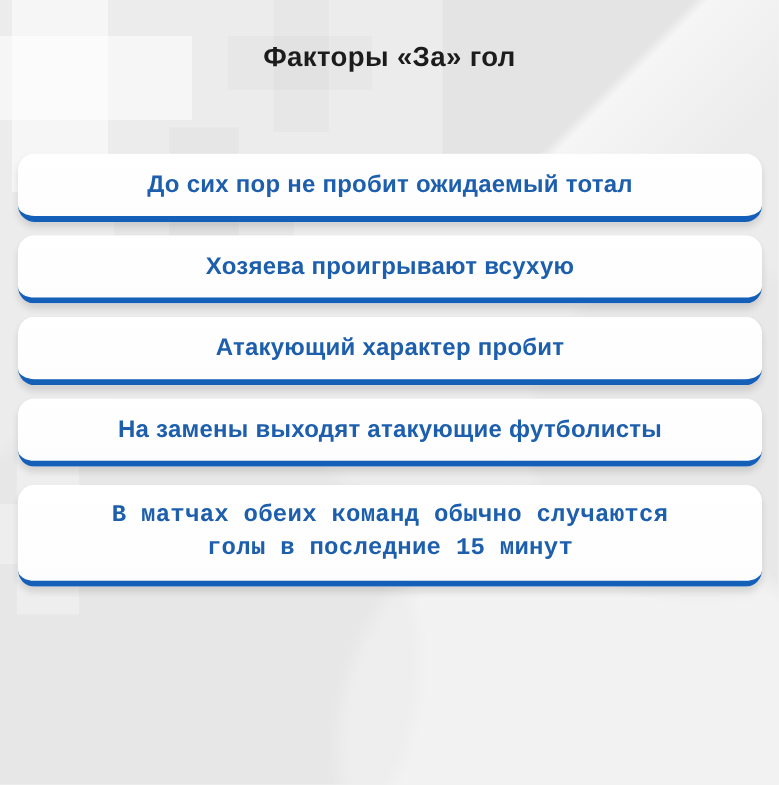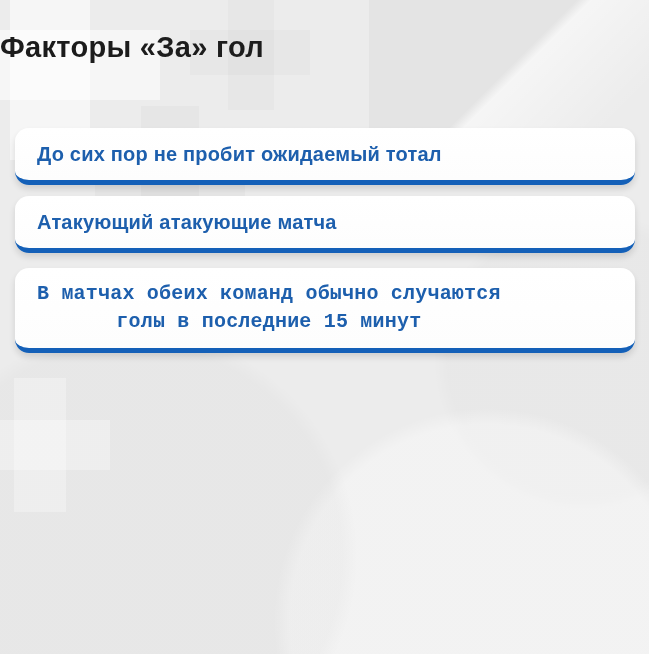--- a/index.html
+++ b/index.html
@@ -38,21 +38,22 @@
     left:0;top:0;width:649px;height:654px;
     background:
       radial-gradient(circle at 20% 85%, rgba(0,0,0,0.02) 0 28%, transparent 30%),
       radial-gradient(circle at 75% 95%, rgba(255,255,255,0.35) 0 25%, transparent 27%),
       radial-gradient(circle at 90% 55%, rgba(0,0,0,0.015) 0 20%, transparent 22%);
   }
 
   .title{
     position:relative;
     margin-top:26px;
-    font-size:29px;
+    text-align:center;
+    font-size:23px;
     line-height:42px;
     font-weight:bold;
     color:var(--title);
     letter-spacing:0.3px;
   }
 
   .cards{
     position:absolute;
     left:15px;top:128px;
     width:620px;
@@ -60,21 +61,21 @@
     flex-direction:column;
     gap:11px;
   }
   .card{
     background:linear-gradient(180deg,#ffffff 0%, #fdfdfd 100%);
     border-radius:14px;
     border-bottom:5px solid var(--accent);
     box-shadow:0 4px 6px rgba(0,0,0,0.12);
     display:flex;
     align-items:center;
-    justify-content:flex-start;
+    justify-content:center;
     padding:12px 22px;
     min-height:57px;
   }
   .card:last-child{margin-top:4px;font-family:Liberation Mono, monospace;}
   .card-text{
     color:var(--blue);
     font-size:20px;
     font-weight:bold;
     line-height:28px;
     text-align:center;
@@ -96,21 +97,27 @@
 
   <h1 class="title">
     <span>Факторы «За» гол</span><br>
   </h1>
 
   <div class="cards">
       <div class="card">
       <div class="card-text">До сих пор не пробит ожидаемый тотал</div>
     </div>
       <div class="card">
-      <div class="card-text">Атакующий атакующие матча</div>
+      <div class="card-text">Хозяева проигрывают всухую</div>
+    </div>
+      <div class="card">
+      <div class="card-text">Атакующий характер пробит</div>
+    </div>
+      <div class="card">
+      <div class="card-text">На замены выходят атакующие футболисты</div>
     </div>
       <div class="card">
       <div class="card-text">В матчах обеих команд обычно случаются
 голы в последние 15 минут</div>
     </div>
     </div>
 
 </div>
 
 </body></html>

